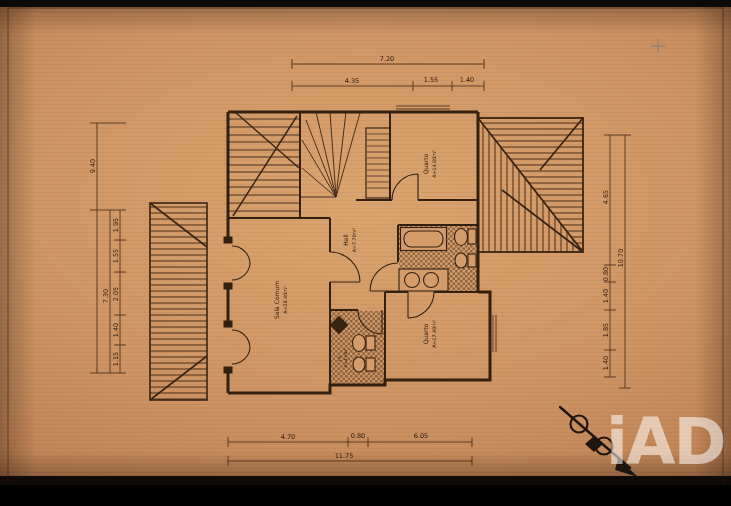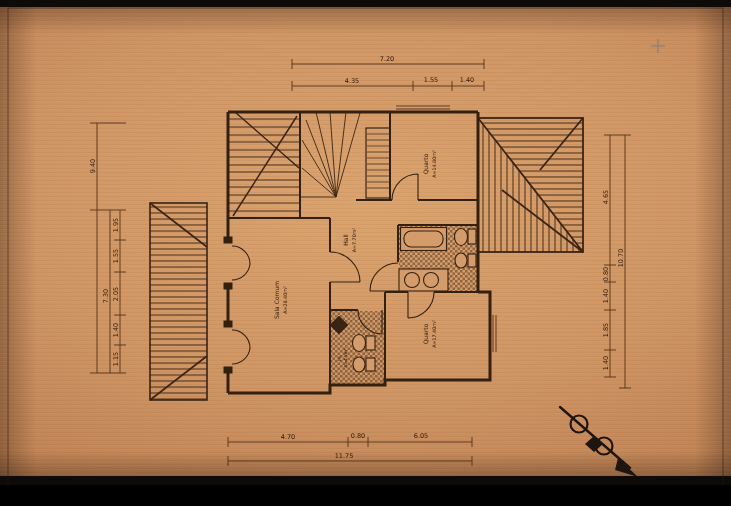--- a/index.html
+++ b/index.html
@@ -204,14 +204,15 @@
       <circle cx="604" cy="446" r="8.5" stroke-width="2.2"></circle>
       <polygon points="594,436 603,444 594,452 585,444" fill="#1f1510" stroke="none"></polygon>
       <polygon points="618,458 638,477 615,470" fill="#1f1510" stroke="none"></polygon>
     </g>
 
     <g stroke="#8a8075" stroke-width="1.5" opacity=".8">
       <path d="M651 46H665M658 39V53"></path>
     </g>
   </svg>
 
+  <div class="wm-brand">iAD</div>
   <div class="wm-tagline">REAL ESTATE</div>
 </div>
 
 </body></html>

